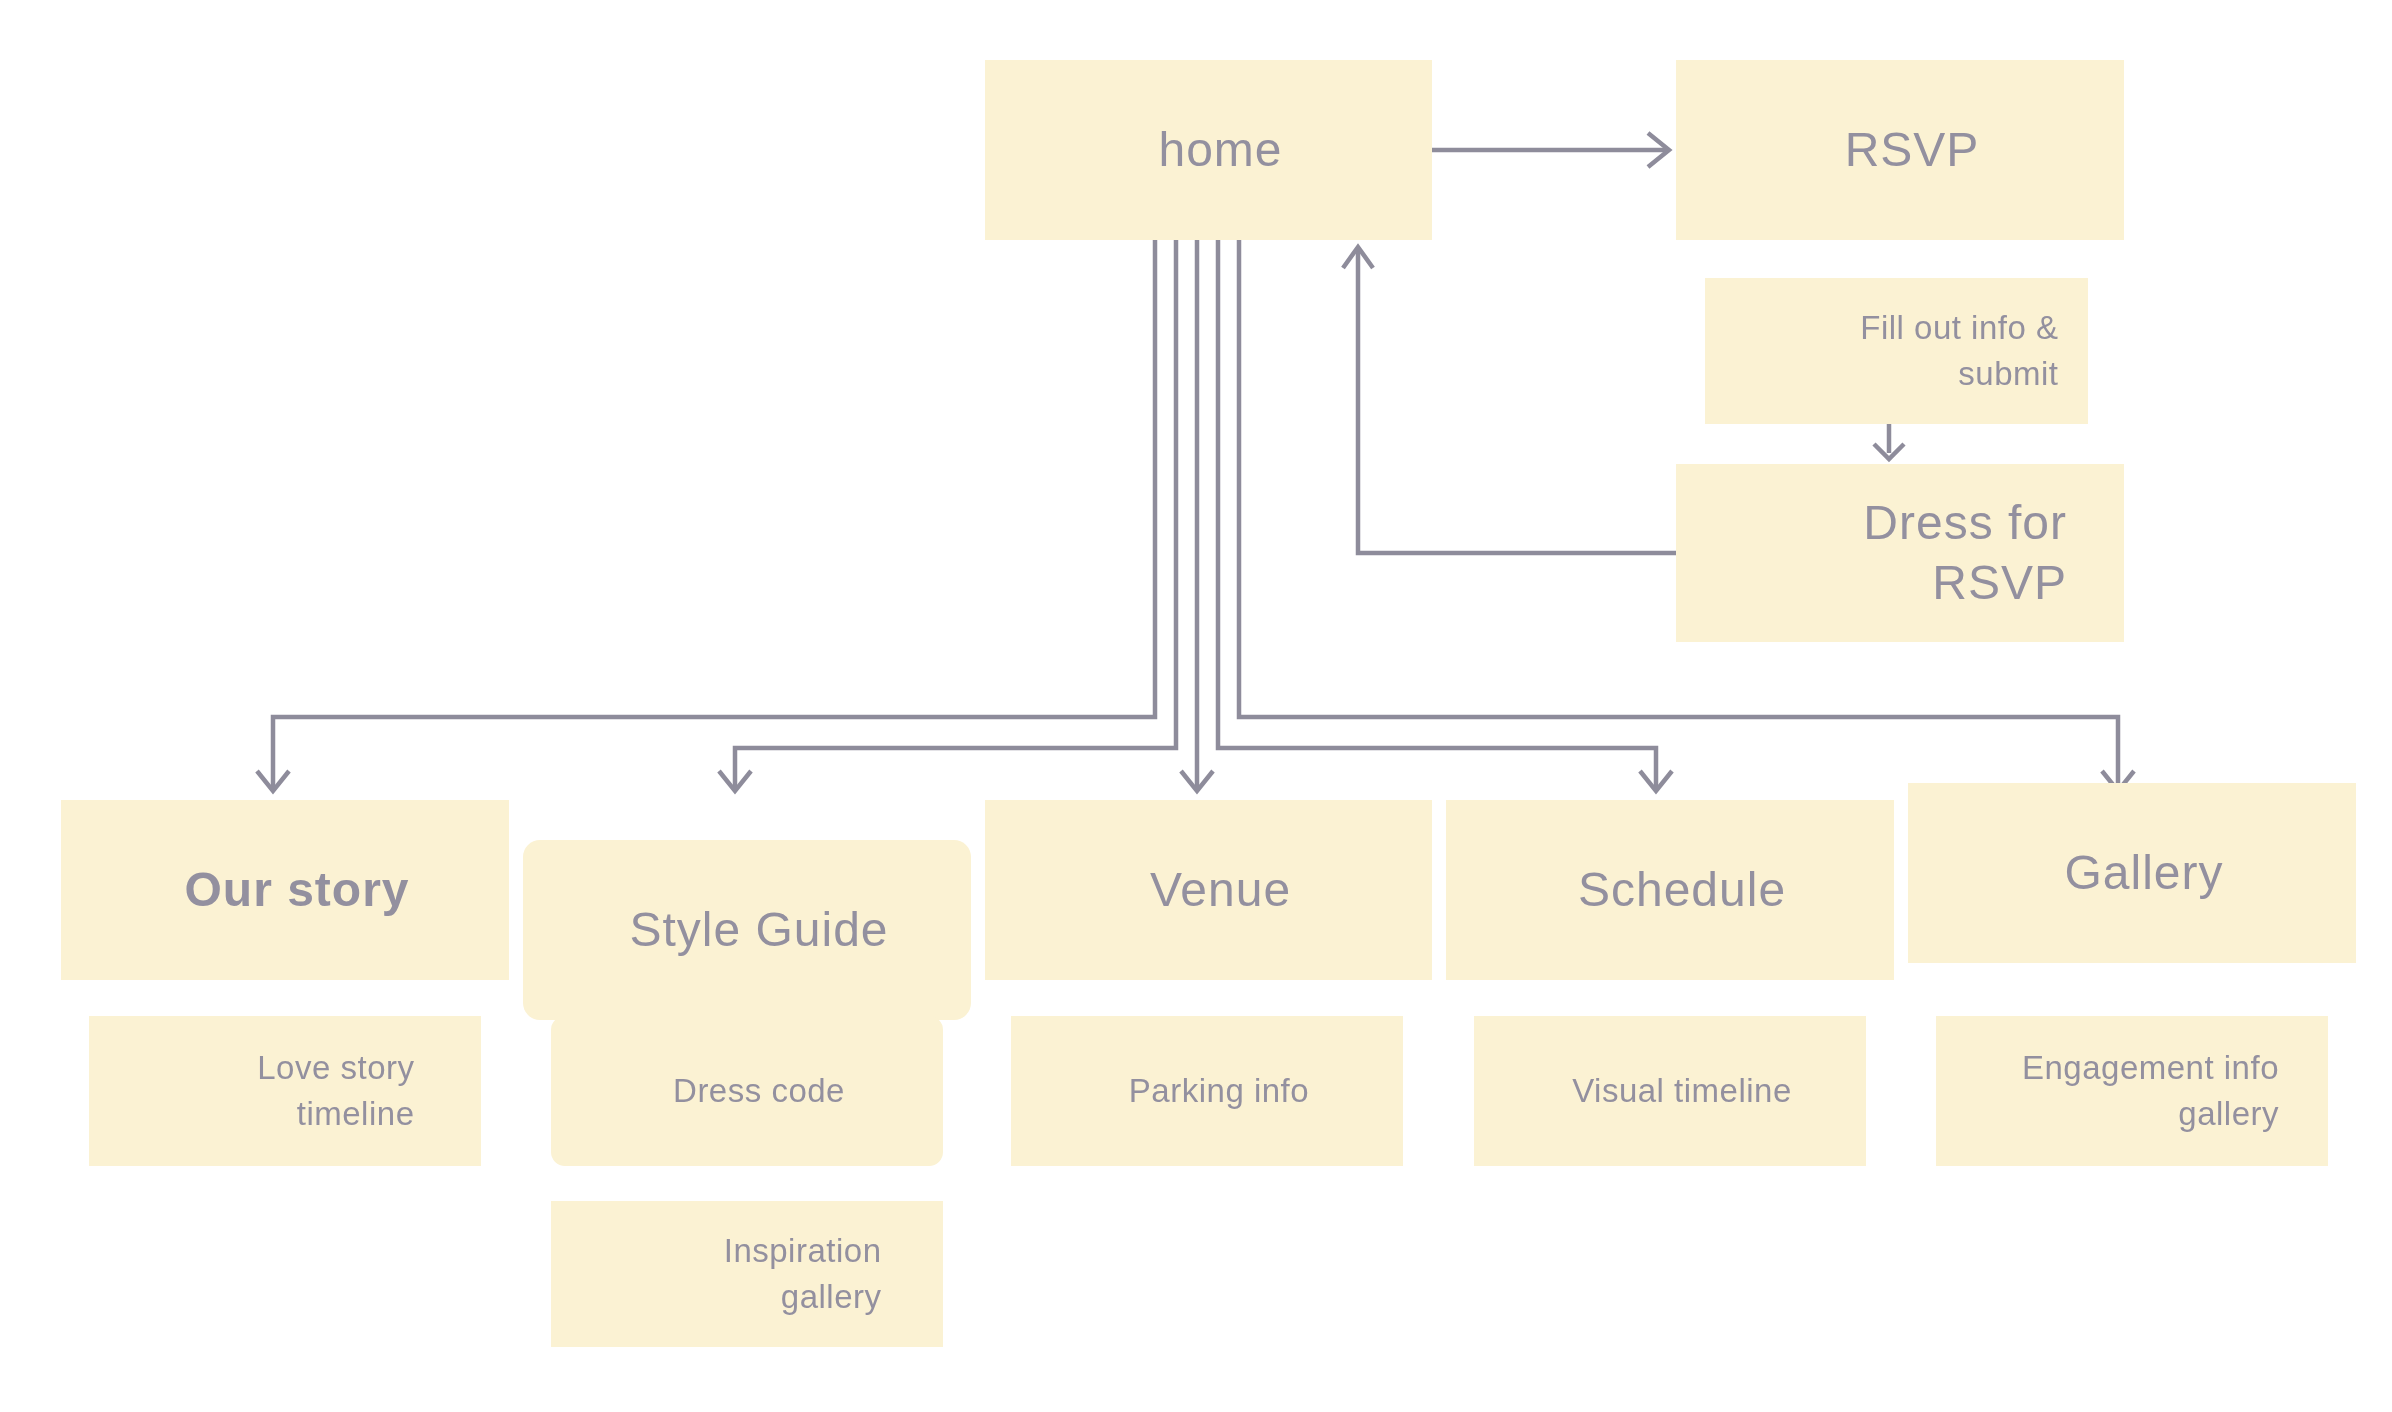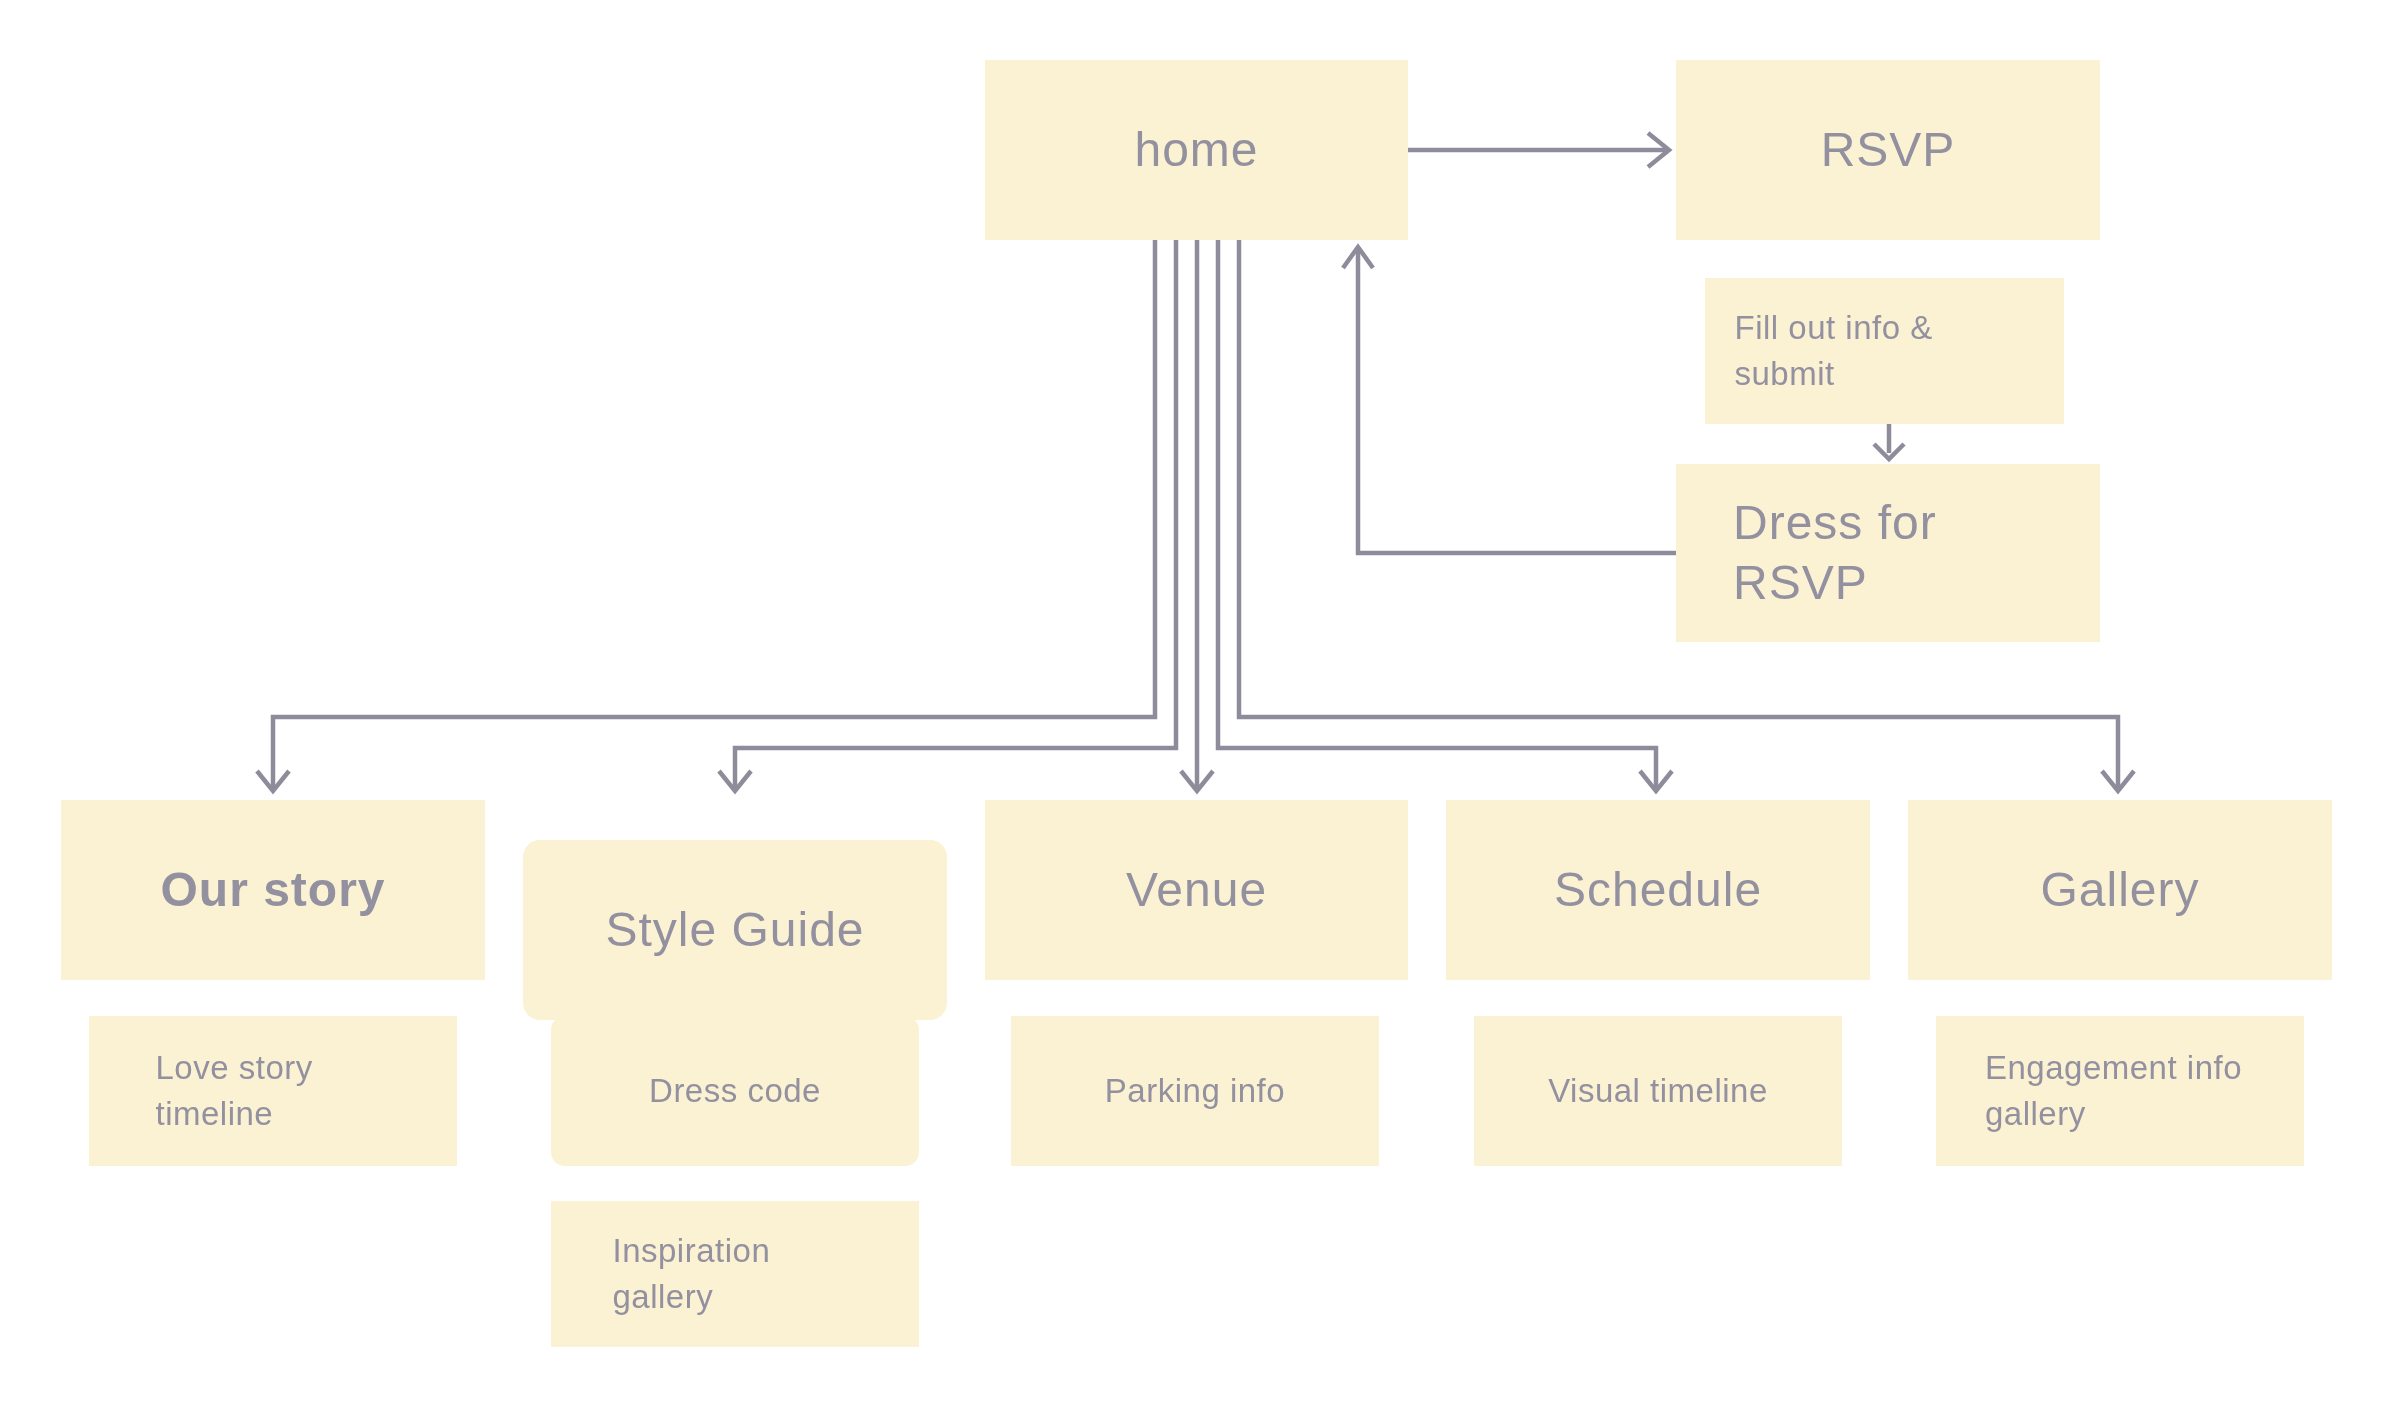--- a/index.html
+++ b/index.html
@@ -16,38 +16,39 @@
     stroke:var(--arrow,#8e8c9b);
     stroke-width:4.5px;
     stroke-linejoin:miter;
     stroke-linecap:butt;
   }
   .node{
     position:absolute;
     background:var(--box-fill,#fbf2d3);
     color:var(--text,#93909f);
     display:flex;align-items:center;justify-content:center;
-    text-align:left;
+    text-align:right;
+    padding-left:24px;
   }
   .node.large{font-size:48px;letter-spacing:1px;line-height:1.25;}
   .node.small{font-size:33px;letter-spacing:0.5px;line-height:1.38;}
   .label{display:block;}
 
   
   .n-home{left:985px;top:60px;width:423px;height:180px;}
   .n-rsvp{left:1676px;top:60px;width:424px;height:180px;}
   .n-fill{left:1705px;top:278px;width:359px;height:146px;}
   .n-fill .label{max-width:300px;}
   .n-thanks{left:1676px;top:464px;width:424px;height:178px;}
   .n-thanks .label{max-width:310px;}
   .n-ourstory{left:61px;top:800px;width:424px;height:180px;font-weight:bold;}
   .n-styleguide{left:523px;top:840px;width:424px;height:180px;border-radius:17px;}
   .n-venue{left:985px;top:800px;width:423px;height:180px;}
   .n-schedule{left:1446px;top:800px;width:424px;height:180px;}
-  .n-gallery{left:1908px;top:800px;width:424px;height:180px;}
+  .n-gallery{left:1908px;top:783px;width:424px;height:180px;}
   .n-lovestory{left:89px;top:1016px;width:368px;height:150px;}
   .n-lovestory .label{max-width:235px;}
   .n-dresscode{left:551px;top:1016px;width:368px;height:150px;border-radius:14px;}
   .n-parking{left:1011px;top:1016px;width:368px;height:150px;}
   .n-visual{left:1474px;top:1016px;width:368px;height:150px;}
   .n-engagement{left:1936px;top:1016px;width:368px;height:150px;}
   .n-engagement .label{max-width:270px;}
   .n-inspiration{left:551px;top:1201px;width:368px;height:146px;}
   .n-inspiration .label{max-width:245px;}
 </style>

